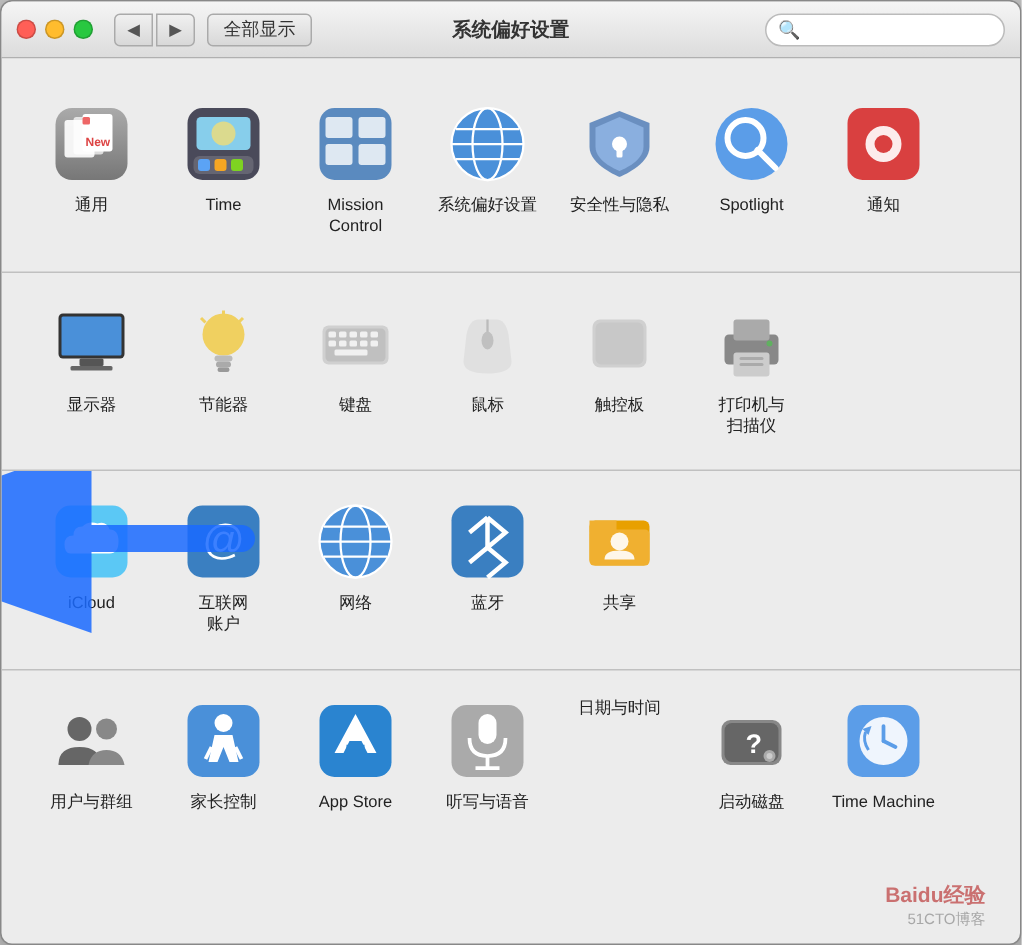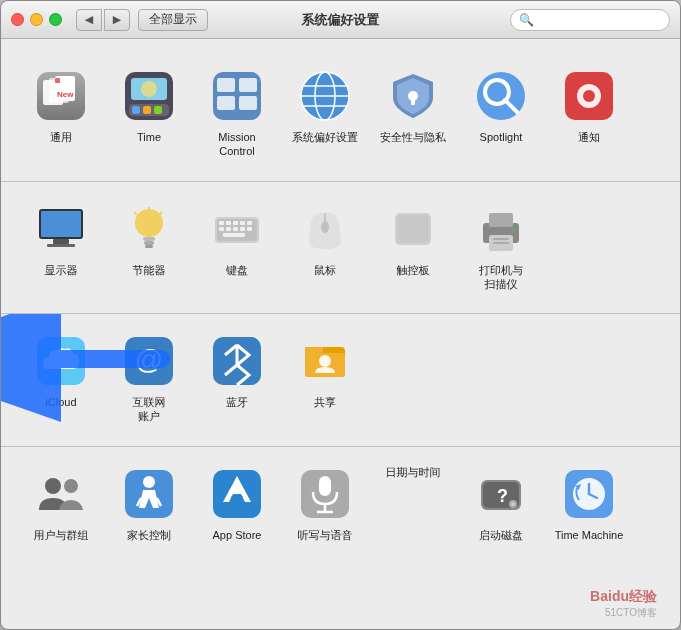--- a/index.html
+++ b/index.html
@@ -424,20 +424,33 @@
           <div class="icon-img">
             <svg width="52" height="52" viewBox="0 0 52 52">
               <rect x="2" y="2" width="48" height="48" rx="10" fill="#3a7fc1"></rect>
               <text x="26" y="34" text-anchor="middle" font-size="28" fill="white" font-family="Arial">@</text>
             </svg>
           </div>
           <span class="icon-label">互联网<br>账户</span>
 
         </div>
 
+        <div class="icon-item">
+          <div class="icon-img">
+            <svg width="52" height="52" viewBox="0 0 52 52">
+              <circle cx="26" cy="26" r="24" fill="#4a90d9"></circle>
+              <ellipse cx="26" cy="26" rx="10" ry="24" fill="none" stroke="white" stroke-width="1.5"></ellipse>
+              <line x1="2" y1="26" x2="50" y2="26" stroke="white" stroke-width="1.5"></line>
+              <line x1="5" y1="16" x2="47" y2="16" stroke="white" stroke-width="1.5"></line>
+              <line x1="5" y1="36" x2="47" y2="36" stroke="white" stroke-width="1.5"></line>
+              <circle cx="26" cy="26" r="24" fill="none" stroke="white" stroke-width="1.5"></circle>
+            </svg>
+          </div>
+          <span class="icon-label">网络</span>
+        </div>
 
         <div class="icon-item">
           <div class="icon-img">
             <svg width="52" height="52" viewBox="0 0 52 52">
               <rect x="2" y="2" width="48" height="48" rx="10" fill="#3a7fc1"></rect>
 
               <path d="M26 10 L38 20 L26 30 L26 10" fill="none" stroke="white" stroke-width="3"></path>
               <path d="M26 30 L38 40 L26 50" fill="none" stroke="white" stroke-width="3"></path>
               <line x1="14" y1="20" x2="38" y2="20" stroke="none"></line>
               <path d="M26 10 L14 20 M26 30 L14 40" fill="none" stroke="white" stroke-width="3"></path>

